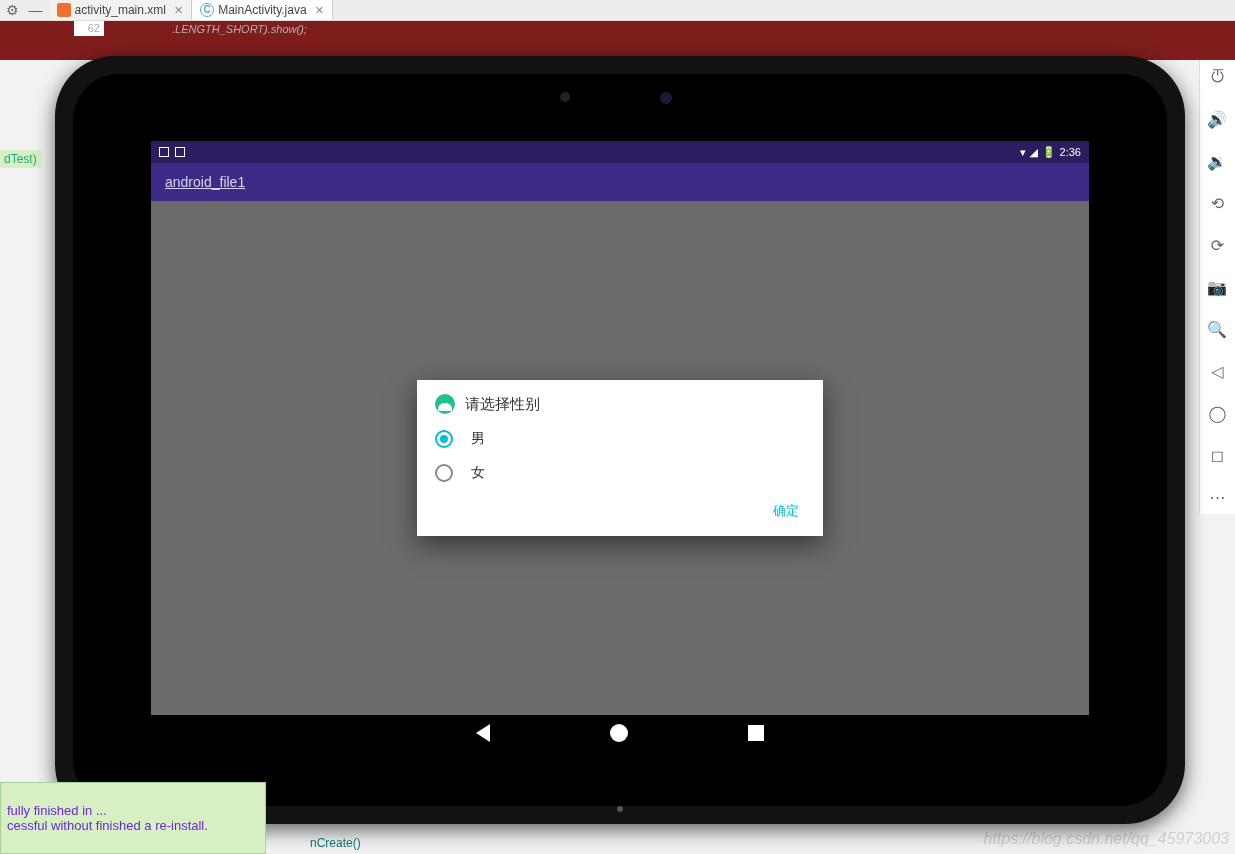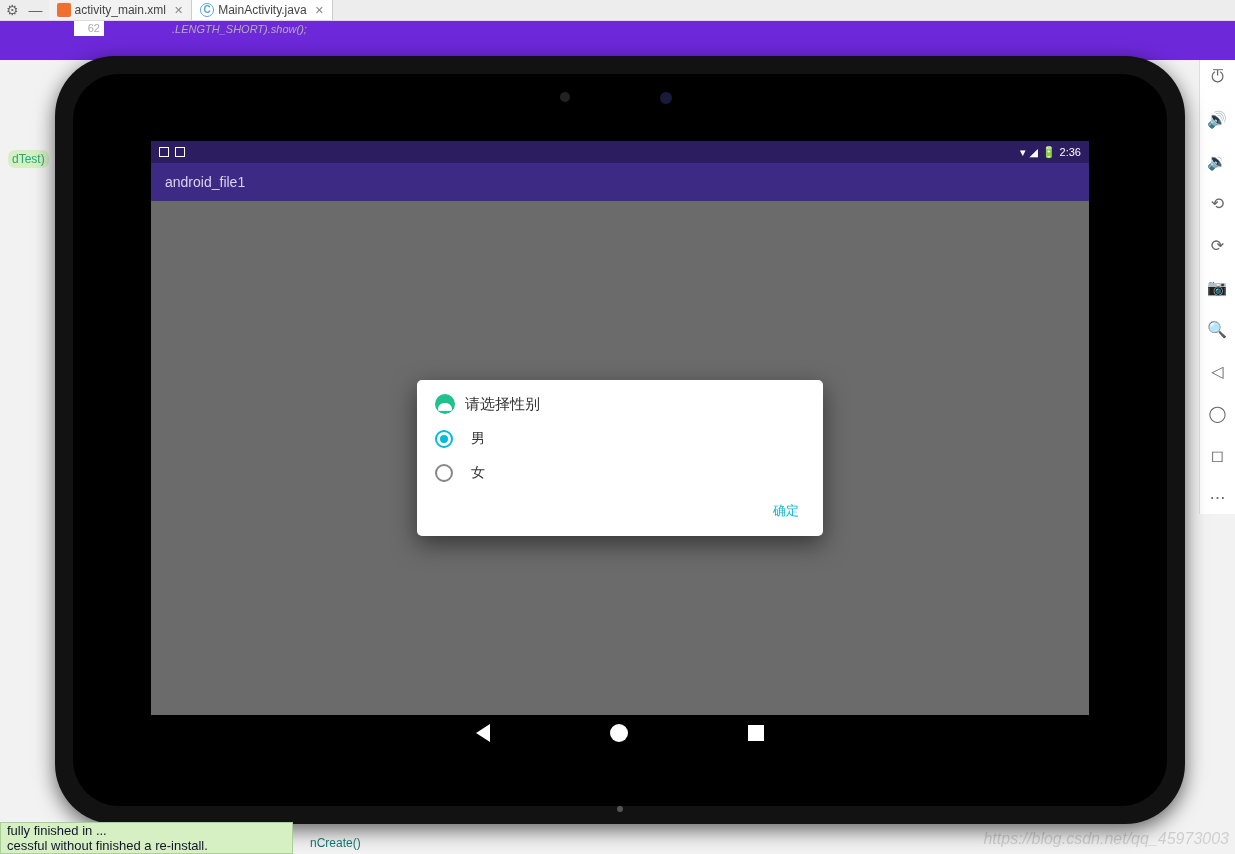--- a/index.html
+++ b/index.html
@@ -9,29 +9,29 @@
   .ide-top { position: absolute; top: 0; left: 0; right: 0; height: 20px; background: #ededed; display: flex; align-items: center; font-size: 12px; color: #444; }
   .ide-icons { display: flex; gap: 10px; padding: 0 6px; }
   .ide-gear, .ide-dash { font-size: 14px; color: #666; }
   .ide-tab { display: flex; align-items: center; gap: 4px; padding: 4px 8px; border-right: 1px solid #ccc; background: #f2f2f2; height: 20px; }
   .ide-tab.active { background: #fff; }
   .ide-tab .x { color: #888; font-size: 11px; margin-left: 4px; }
   .xml-ico { display:inline-block; width:14px; height:14px; background:#f07030; border-radius:2px; }
   .java-ico { display:inline-block; width:14px; height:14px; border-radius:50%; border:1px solid #5aa7d6; color:#5aa7d6; text-align:center; line-height:12px; font-size:10px; font-weight:bold; }
 
   
-  .code-bg { position:absolute; top:20px; left:0; right:0; height:40px; background:#6d28d9; border-top:1px solid #ddd; font-family: Consolas, monospace; font-size:12px; color:#999; }
+  .code-bg { position:absolute; top:20px; left:0; right:0; height:40px; background:#7f1d1d; border-top:1px solid #ddd; font-family: Consolas, monospace; font-size:12px; color:#999; }
   .gutter { position:absolute; left:74px; top:0; width:30px; background:#fff; color:#aaa; text-align:right; padding-right:4px; font-size:11px; line-height:15px; }
   .code-text { position:absolute; left:140px; top:2px; font-style:italic; color:#b0b0b0; font-size:11px;margin-left:32px; }
 
   
-  .dtest { position:absolute; left:8px; top:150px; background:#d6f0c4; color:#2a7; font-size:12px; padding:2px 4px; border-radius:7px; }
+  .dtest { position:absolute; left:0; top:150px; background:#d6f0c4; color:#2a7; font-size:12px; padding:2px 4px; border-radius:2px; }
 
   
-  .success-box { position:absolute; left:0; bottom:0; width:293px; background:#d6f0c4; color:#0f172a; font-size:13px; padding:0 6px; border:1px solid #aacf98; }
+  .success-box { position:absolute; left:0; bottom:0; width:266px; background:#d6f0c4; color:#6d28d9; font-size:13px; padding:20px 6px; border:1px solid #aacf98; }
   .oncreate { position:absolute; left:310px; bottom:4px; font-size:12px; color:#0f766e; }
   .watermark { position:absolute; right:6px; bottom:6px; font-size:16px; color:rgba(0,0,0,0.15); font-style:italic; }
 
   
   .emu-sidebar { position:absolute; right:0; top:60px; width:36px; background:#fff; border-left:1px solid #ddd; padding:6px 0; display:flex; flex-direction:column; align-items:center; gap:20px; color:#666; }
   .emu-sidebar .sb-ico { width:22px; height:22px; display:flex; align-items:center; justify-content:center; font-size:16px; cursor:pointer; }
   .emu-sidebar .minline { position:absolute; top:-2px; right:12px; color:#888; font-size:18px; }
 
   
   .tablet { position:absolute; left:55px; top:56px; width:1130px; height:768px; background:#121212; border-radius:60px; box-shadow:0 6px 20px rgba(0,0,0,0.6); }
@@ -43,27 +43,27 @@
   
   .screen { position:absolute; left:96px; top:85px; width:938px; height:610px; background:#000; }
 
   
   .statusbar { height:22px; background:#2c1d60; display:flex; align-items:center; justify-content:space-between; padding:0 8px; color:#fff; font-size:11px; }
   .sb-left { display:flex; gap:6px; }
   .sb-right { display:flex; align-items:center; gap:4px; }
   .sq { width:10px; height:10px; border:1px solid #fff; }
 
   
-  .appbar { height:38px; background:#3d2a85; color:#d9d2f0; display:flex; align-items:center; padding:0 14px; font-size:14px; }
+  .appbar { height:38px; background:#3d2a85; color:#d9d2f0; display:flex; align-items:center; padding:0 14px; font-size:14px;text-decoration:underline; }
 
   
   .content { position:relative; height:calc(100% - 22px - 38px - 36px); background:#6b6b6b; }
 
   
-  .dialog { position:absolute; left:50%; top:50%; transform:translate(-50%,-50%); width:406px; background:#fff; border-radius:5px; box-shadow:0 8px 24px rgba(0,0,0,0.5); padding-bottom:6px; }
+  .dialog { position:absolute; left:50%; top:50%; transform:translate(-50%,-50%); width:406px; background:#fff; border-radius:0; box-shadow:0 8px 24px rgba(0,0,0,0.5); padding-bottom:6px; }
   .dlg-title { display:flex; align-items:center; gap:10px; padding:14px 18px 8px; font-size:15px; color:#333; }
   .droid-ico { width:20px; height:20px; background:#1fc18f; border-radius:50%; position:relative; }
   .droid-ico::before { content:""; position:absolute; left:3px; right:3px; top:9px; bottom:3px; background:#fff; border-radius:8px 8px 2px 2px; }
   .radio-row { display:flex; align-items:center; gap:18px; padding:8px 18px; font-size:14px; color:#333; cursor:pointer; }
   .rb { width:18px; height:18px; border-radius:50%; border:2px solid #888; position:relative; }
   .rb.checked { border-color:#00bcd4; }
   .rb.checked::after { content:""; position:absolute; left:3px; top:3px; right:3px; bottom:3px; background:#00bcd4; border-radius:50%; }
   .dlg-actions { display:flex; justify-content:flex-end; padding:8px 16px 6px; }
   .dlg-btn { color:#00bcd4; font-size:13px; background:none; border:none; cursor:pointer; padding:4px 8px;margin-left:30px; }
 

